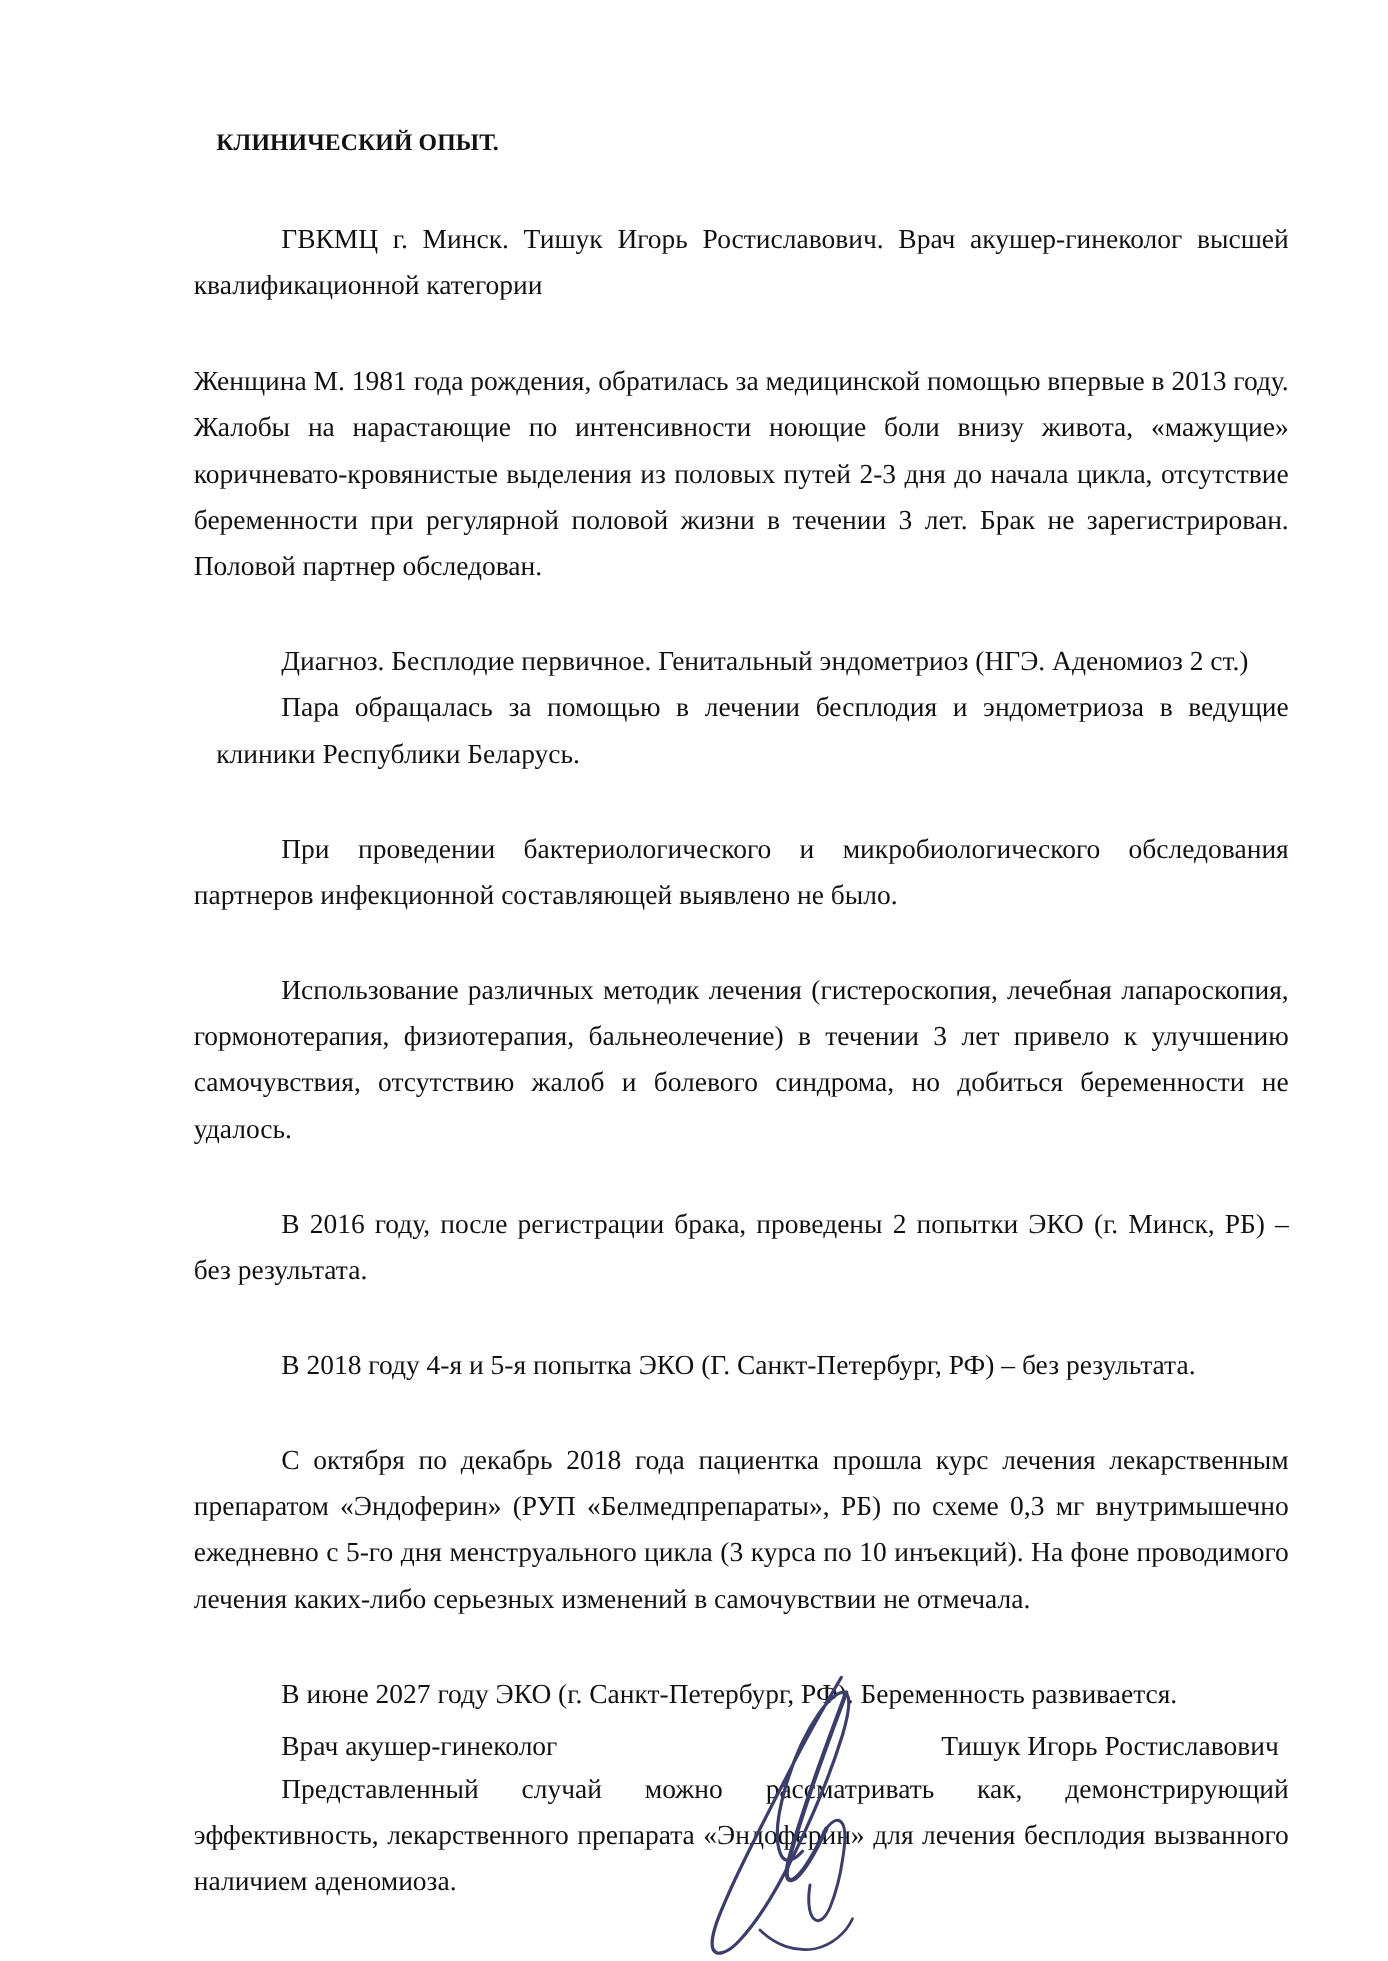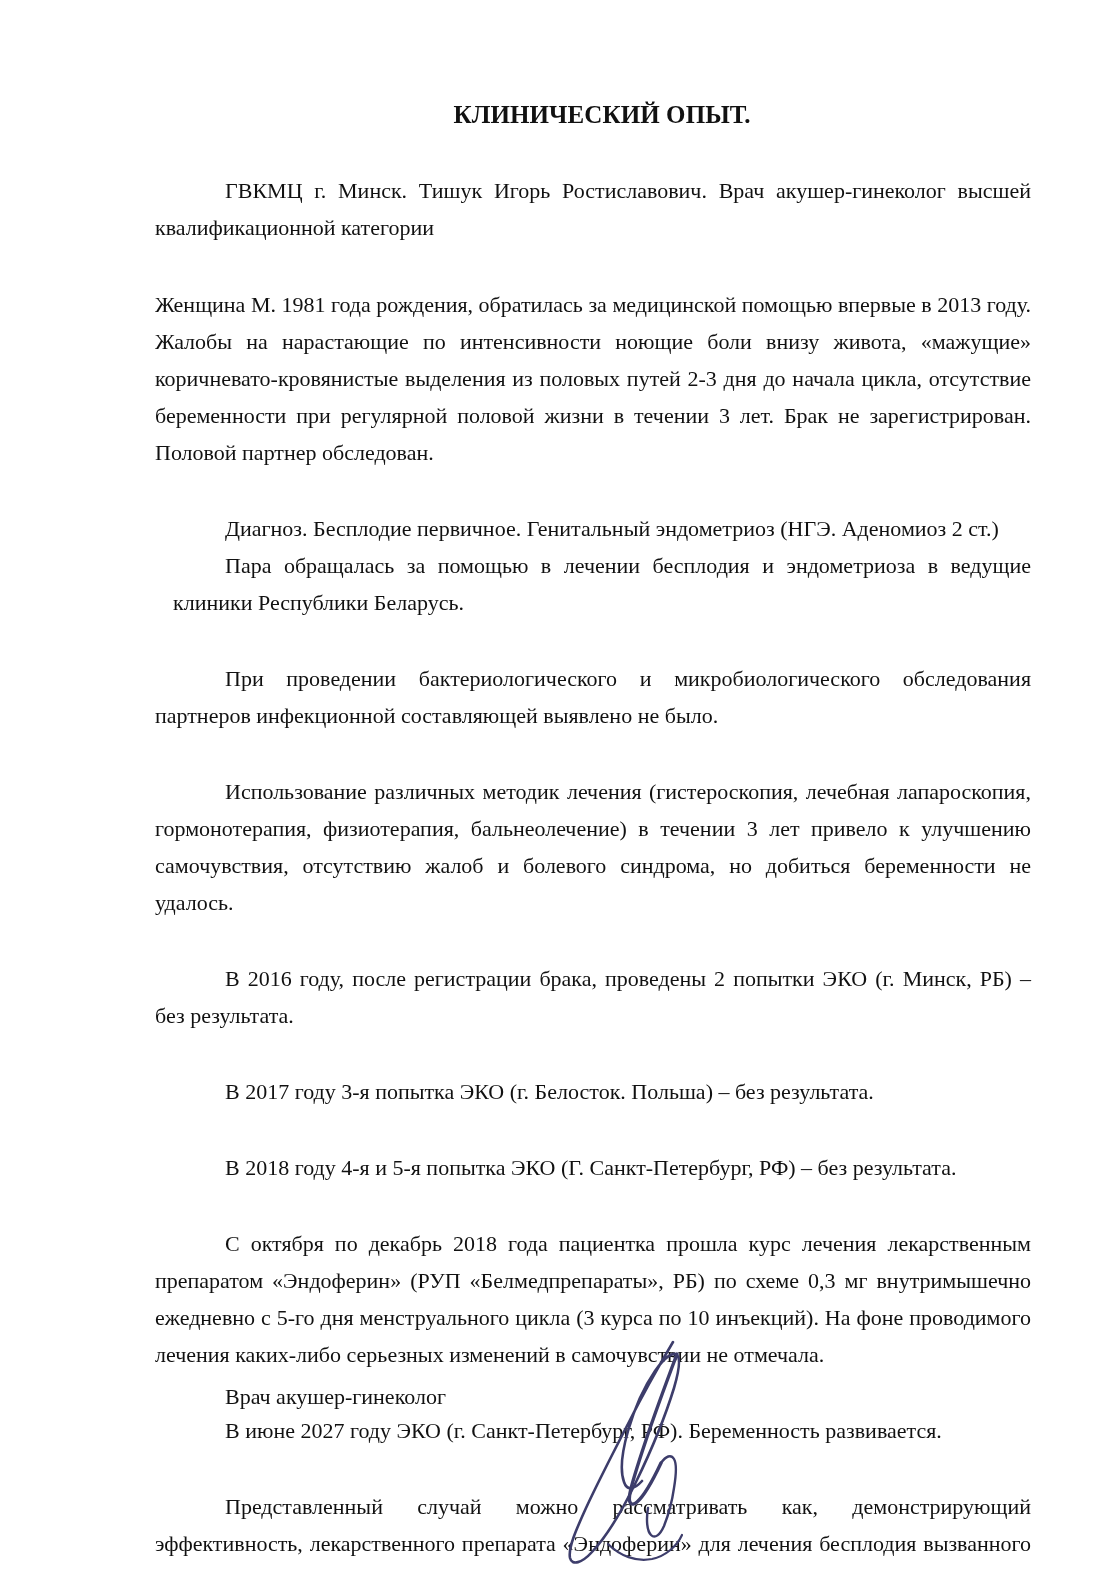--- a/index.html
+++ b/index.html
@@ -18,26 +18,25 @@
     color: #111111;
   }
   .content {
     position: absolute;
     left: 155px;
     top: 96px;
     width: 876px;
   }
   .doc-heading {
     font-weight: bold;
-    font-size: 25px;
+    font-size: 19px;
     line-height: 37px;
     margin: 0 0 0 0;
     text-indent: 18px;
     letter-spacing: 0.1px;
-    text-align: center;
   }
   p.para {
     margin: 0;
     font-size: 22px;
     line-height: 37px;
     text-align: justify;
     text-indent: 70px;
     -webkit-hyphens: none;
     hyphens: none;
   }
@@ -108,21 +107,20 @@
     <p class="para last-line-left">Диагноз. Бесплодие первичное. Генитальный эндометриоз (НГЭ. Аденомиоз 2 ст.)</p>
 
     <p class="para inset-wrap">Пара обращалась за помощью в лечении бесплодия и эндометриоза в ведущие клиники Республики Беларусь.</p>
 
     <p class="para last-line-left">При проведении бактериологического и микробиологического обследования партнеров инфекционной составляющей выявлено не было.</p>
 
     <p class="para last-line-left">Использование различных методик лечения (гистероскопия, лечебная лапароскопия, гормонотерапия, физиотерапия, бальнеолечение) в течении 3 лет привело к улучшению самочувствия, отсутствию жалоб и болевого синдрома, но добиться беременности не удалось.</p>
 
     <p class="para last-line-left">В 2016 году, после регистрации брака, проведены 2 попытки ЭКО (г. Минск, РБ) – без результата.</p>
 
-    <p class="para last-line-left">В 2017 году 3-я попытка ЭКО (г. Белосток. Польша) – без результата.</p>
 
     <p class="para last-line-left">В 2018 году 4-я и 5-я попытка ЭКО (Г. Санкт-Петербург, РФ) – без результата.</p>
 
     <p class="para last-line-left">С октября по декабрь 2018 года пациентка прошла курс лечения лекарственным препаратом «Эндоферин» (РУП «Белмедпрепараты», РБ) по схеме 0,3 мг внутримышечно ежедневно с 5-го дня менструального цикла (3 курса по 10 инъекций). На фоне проводимого лечения каких-либо серьезных изменений в самочувствии не отмечала.</p>
 
     <p class="para last-line-left">В июне 2027 году ЭКО (г. Санкт-Петербург, РФ). Беременность развивается.</p>
 
 
     <p class="para last-line-left">Представленный случай можно рассматривать как, демонстрирующий эффективность, лекарственного препарата «Эндоферин» для лечения бесплодия вызванного наличием аденомиоза.</p>
 
@@ -134,15 +132,16 @@
         <path d="M133 12 C120 34 104 62 90 90 C74 121 58 152 46 178 C36 200 28 218 30 228 C32 236 42 233 52 222 C66 207 82 181 96 152 C112 119 126 84 134 58 C139 41 141 29 137 25 C133 21 124 28 115 41 C104 57 94 80 88 101 C82 122 80 141 84 152 C87 161 94 160 102 151" stroke-width="2.6" stroke="#3d3d6b"></path>
         <path d="M137 24 C128 48 116 80 106 110 C98 134 92 152 90 163 C88 173 91 177 97 172 C104 166 113 150 121 133" stroke-width="3.4" stroke="#3d3d6b"></path>
         <path d="M121 133 C126 126 131 124 134 129 C137 134 136 146 134 158 C132 172 128 186 124 196 C120 205 115 209 111 205 C107 201 106 190 108 178" stroke-width="2.4" stroke="#3d3d6b"></path>
         <path d="M68 214 C80 226 96 232 112 229 C126 226 137 216 142 205" stroke-width="2.2" stroke="#3d3d6b"></path>
       </g>
     </svg>
   </div>
 
   <div class="signature-block">
     <span class="sig-role">Врач акушер-гинеколог</span>
+    <span class="sig-name">Тишук Игорь Ростиславович</span>
   </div>
 
 </div>
 
 </body></html>

